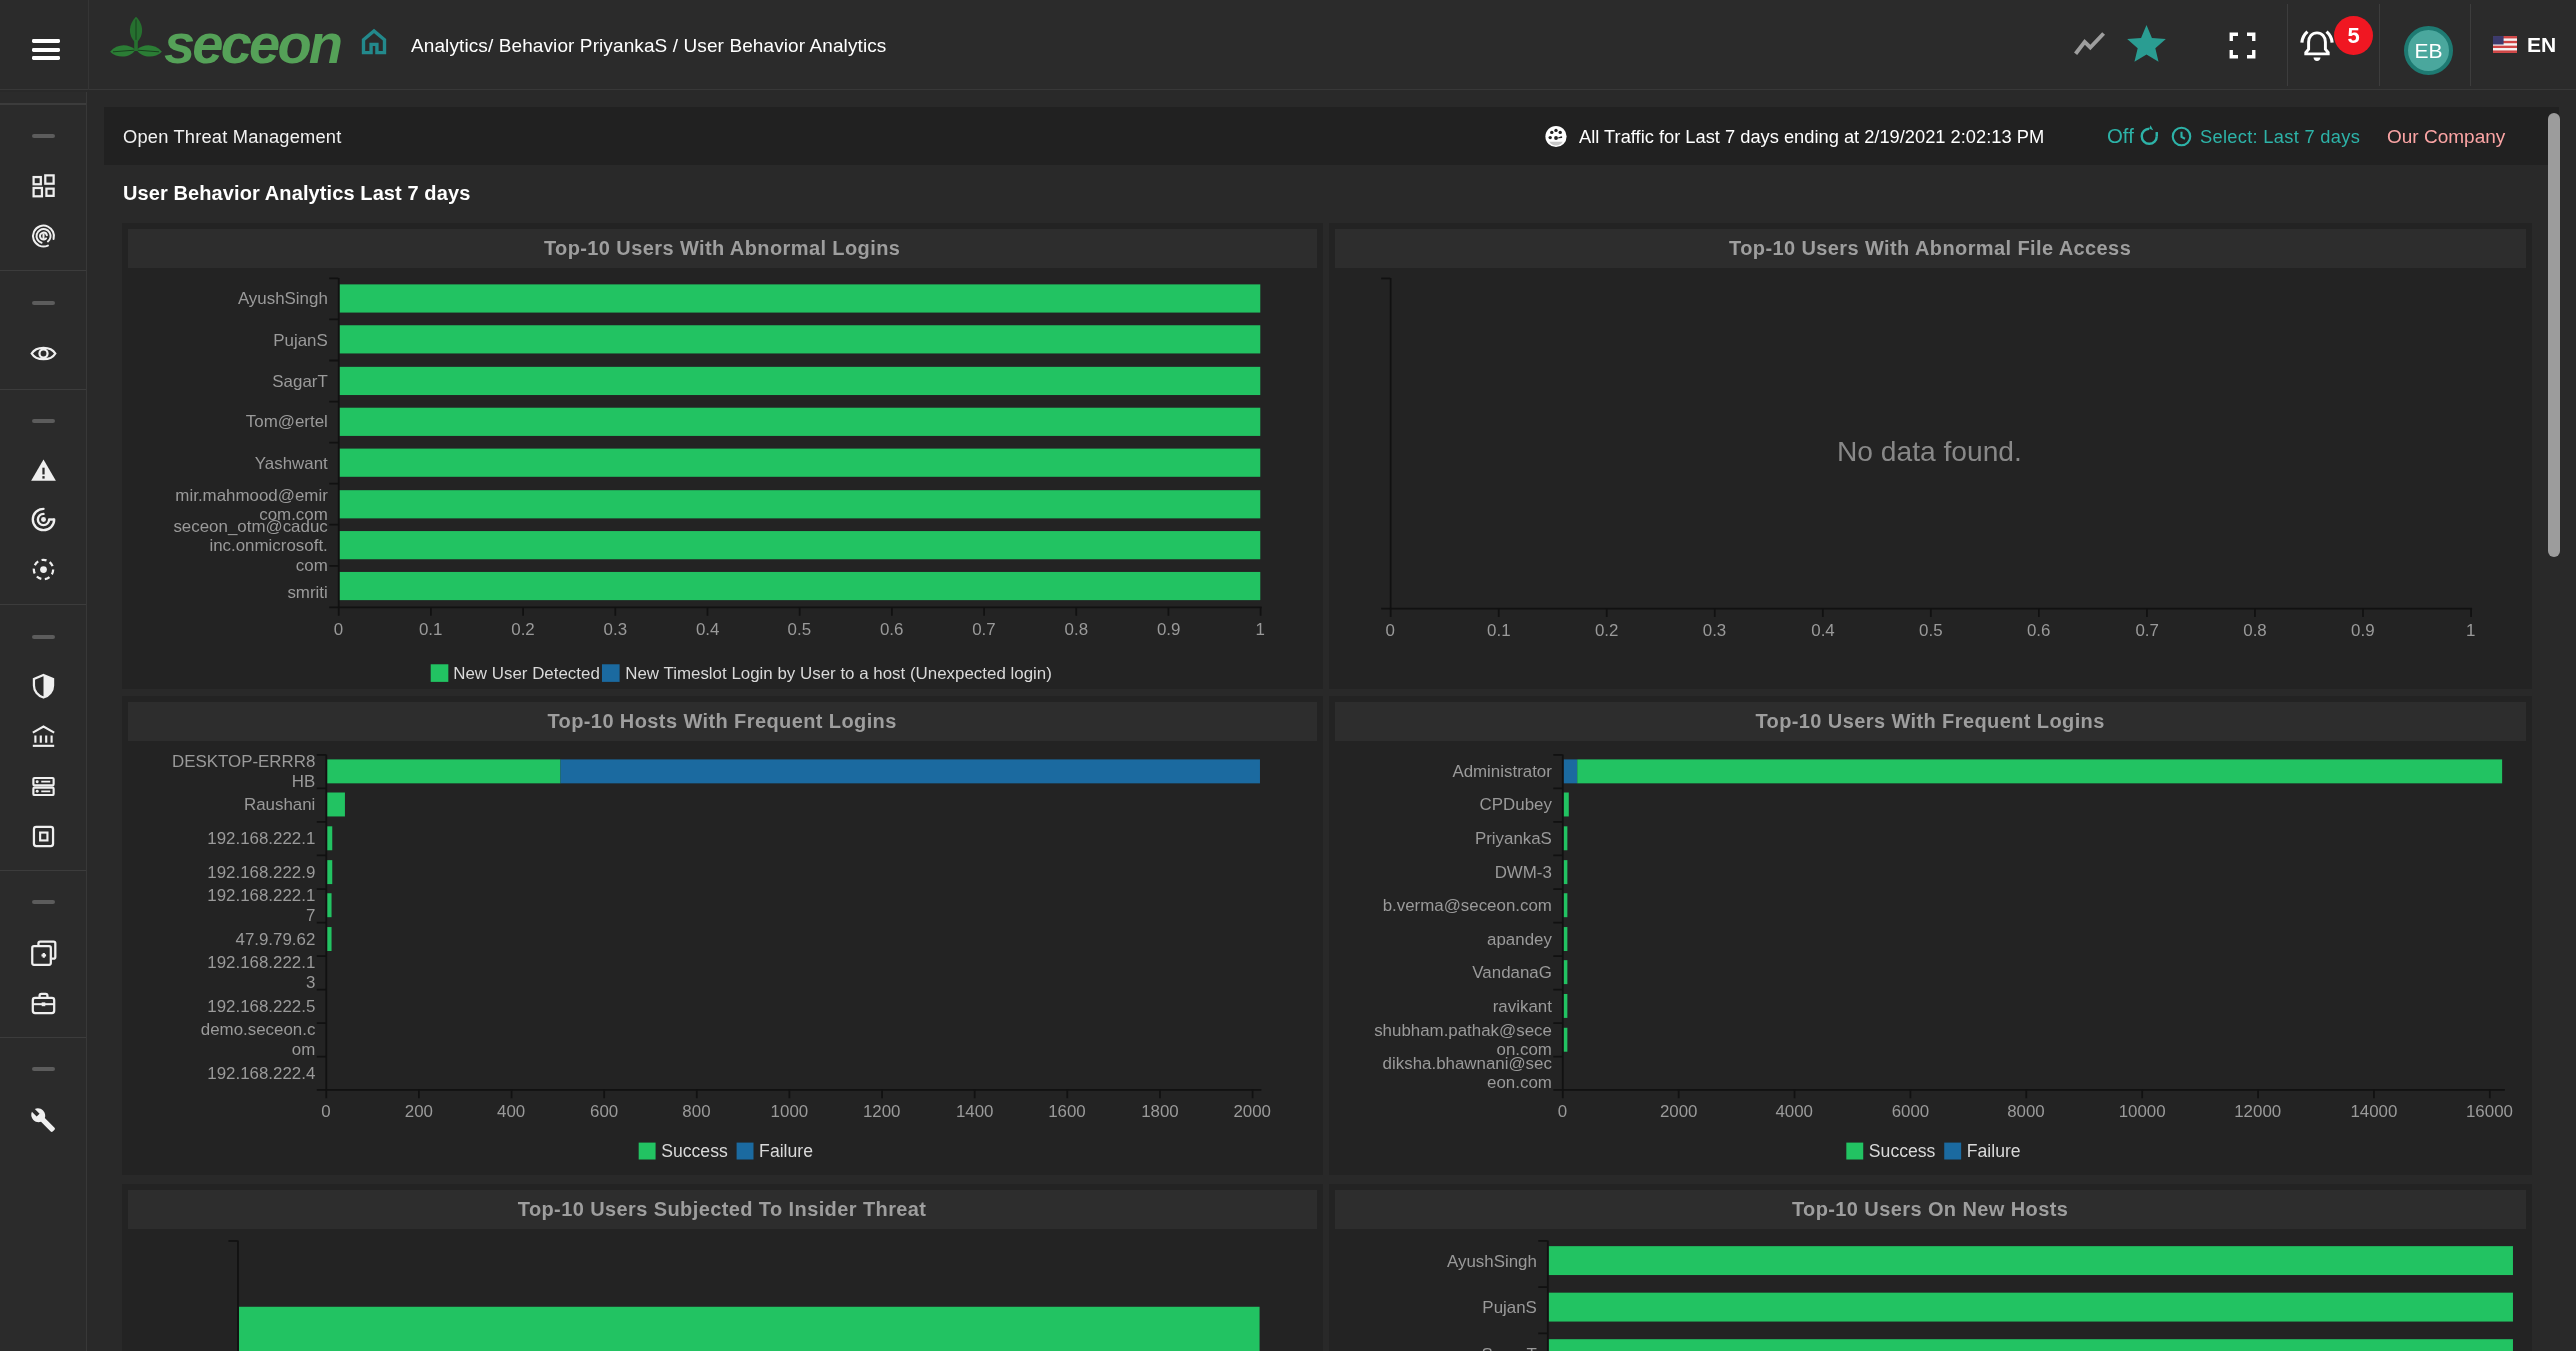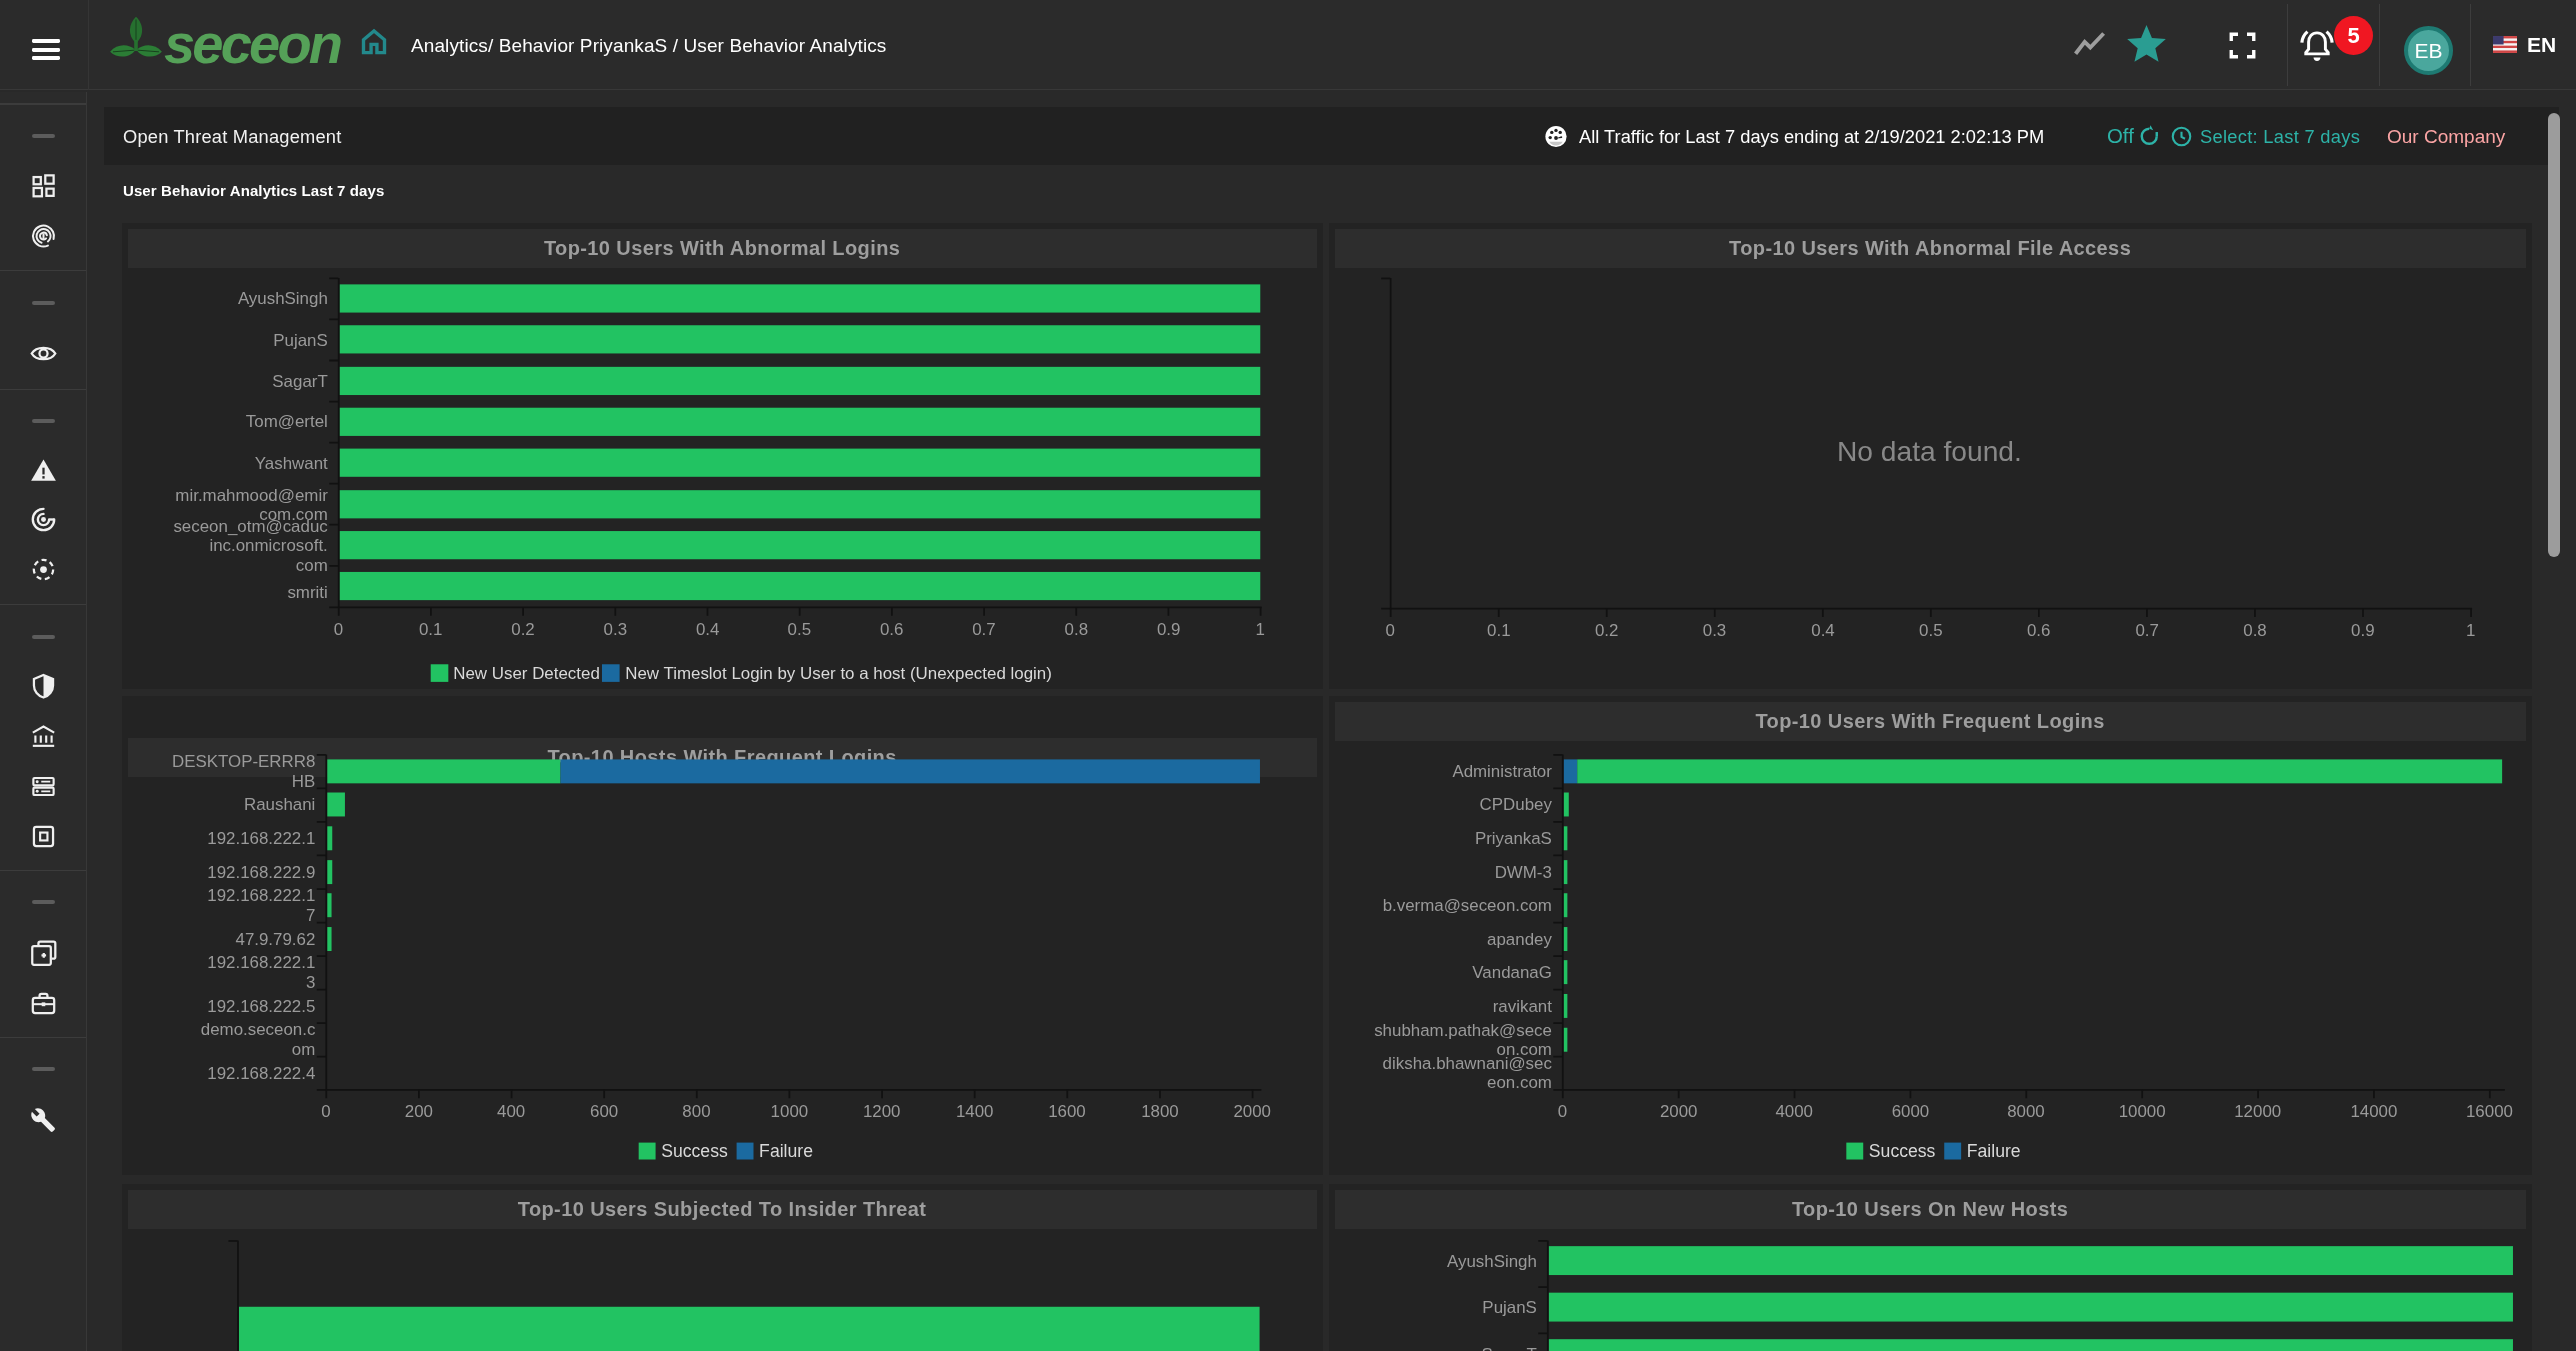--- a/index.html
+++ b/index.html
@@ -183,21 +183,21 @@
   <path d="M12 4 L16.5 4 L12 0 Z" fill="#2db3a8" transform="rotate(20 12 4)"></path>
   <path d="M20 12 L20 7.5" stroke="#2db3a8" stroke-width="2.6"></path>
  </svg>
  <svg class="abs" style="left:2067px;top:19px;" width="21" height="21" viewBox="0 0 24 24">
   <circle cx="12" cy="12" r="10" fill="none" stroke="#2db3a8" stroke-width="2.4"></circle>
   <path d="M12 6.5 V 12.5 L16 14.5" fill="none" stroke="#2db3a8" stroke-width="2.4"></path>
  </svg>
  <div style="position:absolute;left:2096px;top:0;height:58px;line-height:59px;font-size:18.3px;letter-spacing:0.3px;" class="teal">Select: Last 7 days</div>
  <div style="position:absolute;left:2283px;top:0;height:58px;line-height:59px;font-size:19px;color:#fca5a5;">Our Company</div>
 </div>
-<div style="position:absolute;left:123px;top:182px;font-size:15px;font-weight:bold;color:#fff;letter-spacing:0.1px;">User Behavior Analytics Last 7 days</div>
+<div style="position:absolute;left:123px;top:182px;font-size:20px;font-weight:bold;color:#fff;letter-spacing:0.1px;">User Behavior Analytics Last 7 days</div>
 <div style="position:absolute;left:2548px;top:113px;width:12px;height:444px;border-radius:6.3px;background:#9c9c9c;"></div>
 <div class="panel" style="left:122px;top:223px;width:1201px;height:466px;">
  <div class="phead" style="width:1189px;">Top-10 Users With Abnormal Logins</div>
  <svg class="abs" style="left:0;top:0;" width="1201" height="466" viewBox="0 0 1704 661">
   <g stroke="#111" stroke-width="2.5" fill="none">
    <path d="M307.5 78 V545"></path>
    <path d="M294 545.2 H1617"></path>
    <path d="M294 78.6 H307 M294 136.8 H307 M294 195 H307 M294 253.3 H307 M294 311.5 H307 M294 369.8 H307 M294 428 H307 M294 486.3 H307"></path>
    <path d="M307.5 545 V557 M438.3 545 V557 M569.1 545 V557 M699.9 545 V557 M830.7 545 V557 M961.5 545 V557 M1092.3 545 V557 M1223.1 545 V557 M1353.9 545 V557 M1484.7 545 V557 M1615.5 545 V557"></path>
   </g>
@@ -262,21 +262,21 @@
         <text x="854" y="586">0.5</text>
         <text x="1007" y="586">0.6</text>
         <text x="1161" y="586">0.7</text>
         <text x="1314" y="586">0.8</text>
         <text x="1467" y="586">0.9</text>
         <text x="1620" y="586">1</text>
   </g>
  </svg>
 </div>
 <div class="panel" style="left:122px;top:696px;width:1201px;height:479px;">
- <div class="phead" style="width:1189px;margin-top:36px;">Top-10 Hosts With Frequent Logins</div>
+ <div class="phead" style="width:1189px;">Top-10 Hosts With Frequent Logins</div>
  <svg class="abs" style="left:0;top:0;" width="1201" height="479" viewBox="0 0 1704 680">
   <g stroke="#111" stroke-width="2.5" fill="none">
    <path d="M289.5 83 V560"></path>
    <path d="M276 559.2 H1617"></path>
    <path d="M276 83.6 H289 M276 131.2 H289 M276 178.8 H289 M276 226.4 H289 M276 274 H289 M276 321.6 H289 M276 369.2 H289 M276 416.8 H289 M276 464.4 H289 M276 512 H289"></path>
    <path d="M289.5 559 V571 M421 559 V571 M552.5 559 V571 M684 559 V571 M815.5 559 V571 M947 559 V571 M1078.5 559 V571 M1210 559 V571 M1341.5 559 V571 M1473 559 V571 M1604.5 559 V571"></path>
   </g>
   <rect x="291" y="90" width="331" height="34" fill="#22c362"></rect>
   <rect x="622" y="90" width="993" height="34" fill="#1b6aa0"></rect>
   <rect x="291" y="137" width="25" height="34" fill="#22c362"></rect>

